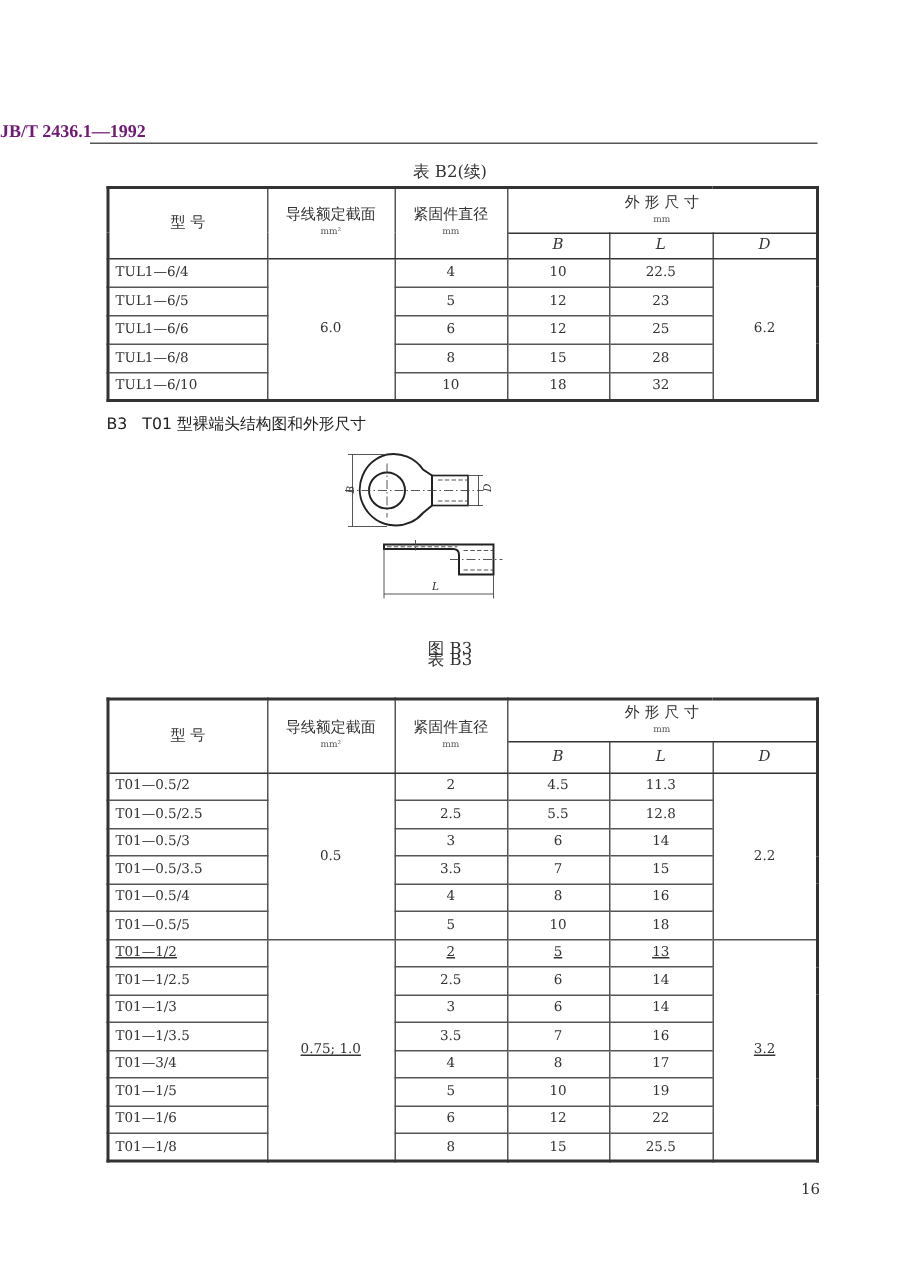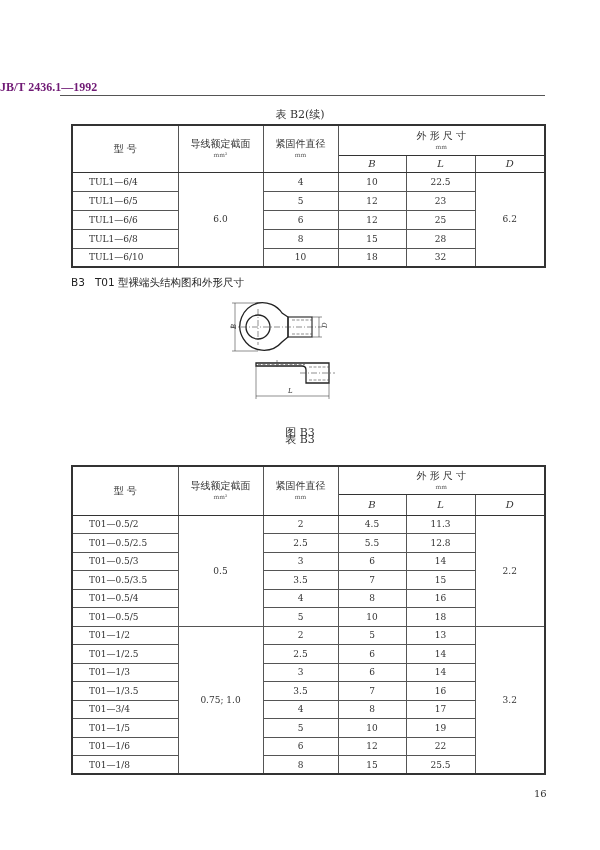--- a/index.html
+++ b/index.html
@@ -18,21 +18,21 @@
     position: absolute; left: 0; width: 600px; text-align: center; font-size: 11px; color: #333;
   }
   table.spec {
     position: absolute; left: 71px; width: 473px; border-collapse: collapse;
     border: 2px solid #333; font-size: 9px; color: #333; table-layout: fixed;
   }
   table.spec td, table.spec th {
     border: 1px solid #555; padding: 0; text-align: center; font-weight: normal;
     overflow: hidden; white-space: nowrap;
   }
-  table.spec td.model { text-align: left; padding-left: 16px; }
+  table.spec td.model { text-align: left; padding-left: 4px; }
   table.spec thead th { border-bottom: 1.5px solid #333; }
   .hdr-main { font-size: 10px; line-height: 13px; display: block; }
   .hdr-unit { font-size: 6px; line-height: 10px; display: block; color: #555; }
   .ital { font-style: italic; font-size: 10px; }
   .section-title {
     position: absolute; left: 71px; top: 276px; font-size: 10.5px;
     font-family: "DejaVu Sans", "Liberation Sans", sans-serif; color: #222;
   }
   .section-title .num { margin-right: 10px; }
   .figure { position: absolute; left: 230px; top: 295px; width: 125px; height: 112px; }
@@ -228,21 +228,21 @@
       <td>8</td>
       <td>16</td>
     </tr>
     <tr style="height:18.5px;">
       <td class="model">T01—0.5/5</td>
       <td>5</td>
       <td>10</td>
       <td>18</td>
     </tr>
 
-    <tr style="height:18.5px; border-top:1.5px solid #333;">
+    <tr style="height:18.5px; border-top:1.5px solid #333;text-decoration:underline;">
       <td class="model">T01—1/2</td>
       <td rowspan="8">0.75; 1.0</td>
       <td>2</td>
       <td>5</td>
       <td>13</td>
       <td rowspan="8">3.2</td>
     </tr>
     <tr style="height:18.5px;margin-left:44px;">
       <td class="model">T01—1/2.5</td>
       <td>2.5</td>

